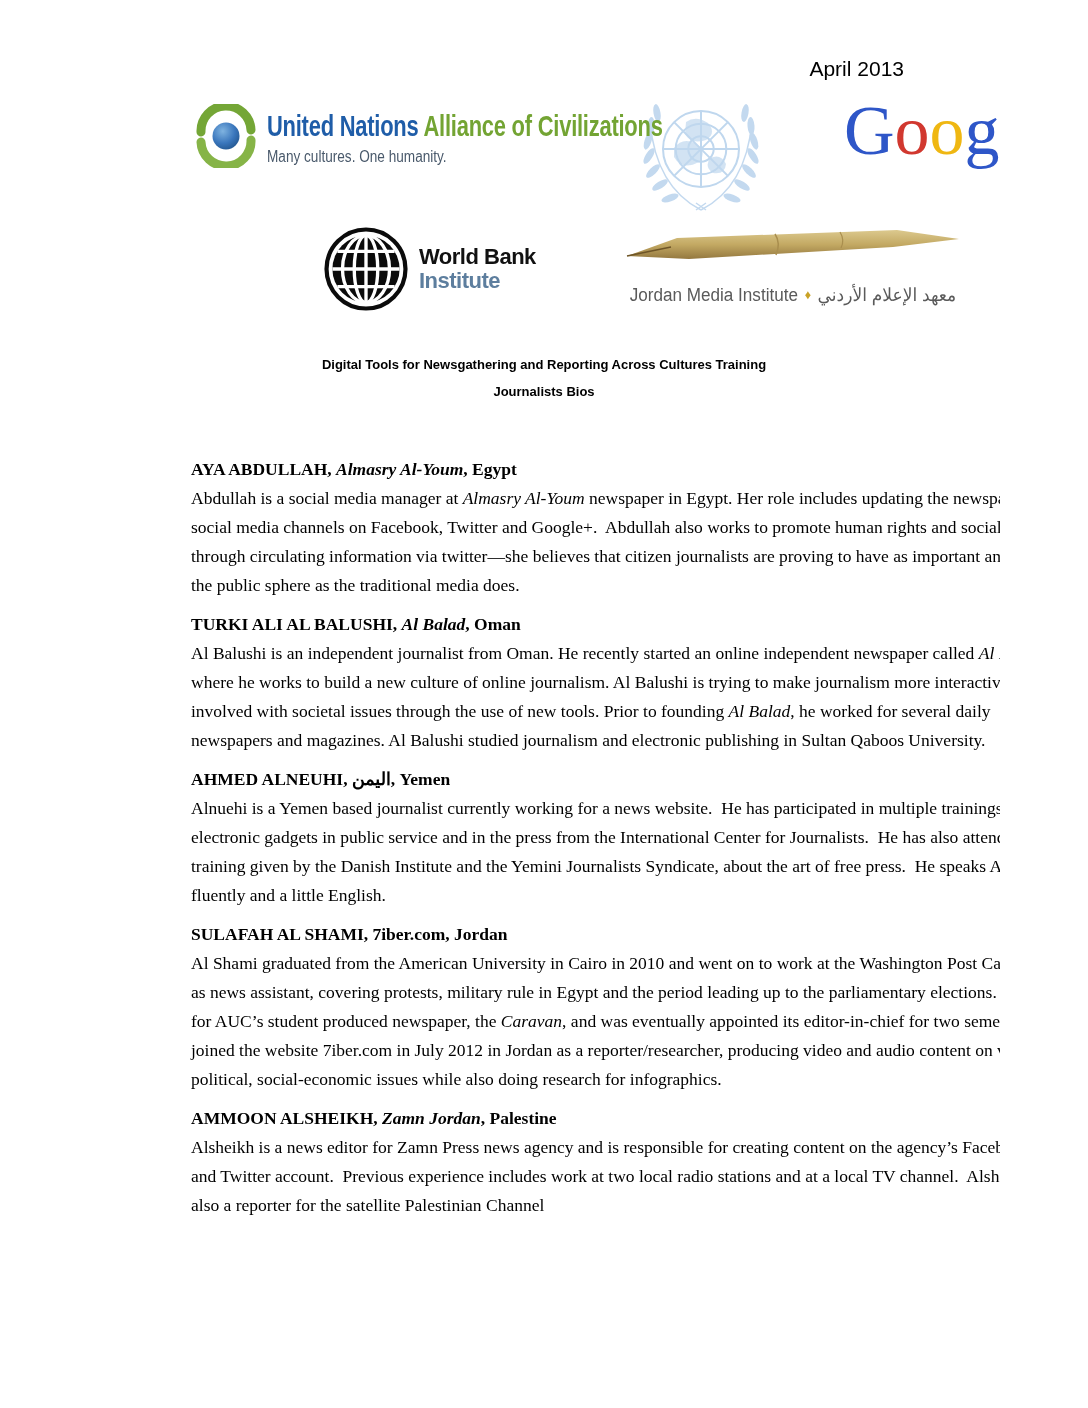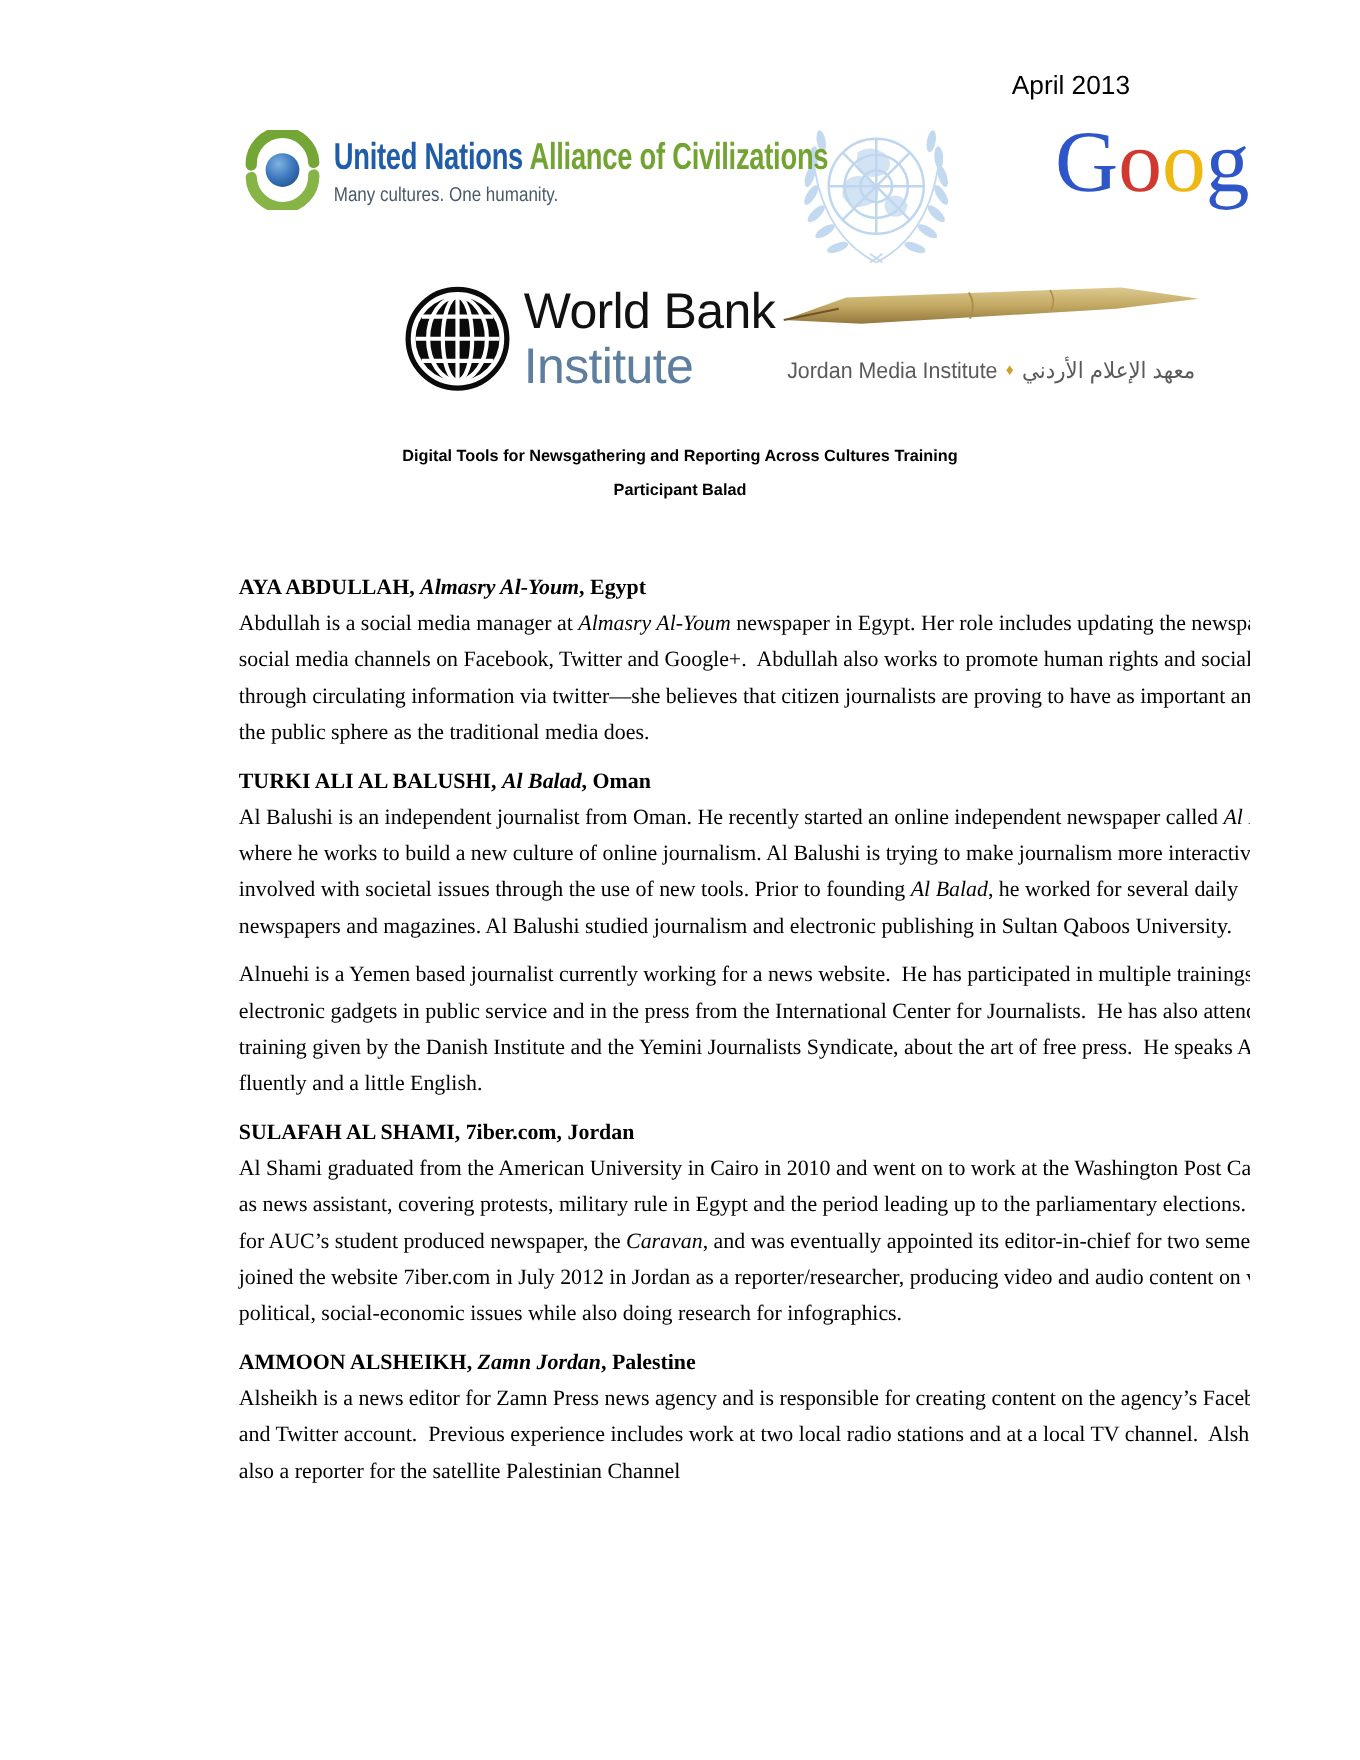--- a/index.html
+++ b/index.html
@@ -25,21 +25,21 @@
     font-size:16px; color:#49596B; margin-top:6px; white-space:nowrap;
     transform:scaleX(0.85); transform-origin:left top;
   }
 
   
   .google { position:absolute; top:96px; left:756px; font-family:"Liberation Serif", serif; font-size:70px; line-height:1; white-space:nowrap; }
   .google .tm { font-size:14px; color:#8FA0B5; vertical-align:42px; margin-left:2px; font-family:"Liberation Sans", sans-serif; }
 
   
   .wb { position:absolute; top:227px; left:236px; display:flex; align-items:center; }
-  .wb-text { margin-left:11px; font-weight:400; font-size:40px; line-height:1.1; letter-spacing:-0.5px; }
+  .wb-text { margin-left:11px; font-weight:700; font-size:22px; line-height:1.1; letter-spacing:-0.5px; }
   .wb-line1 { color:#111; }
   .wb-line2 { color:#5D7E9E; }
 
   
   .jmi { position:absolute; top:226px; left:516px; width:378px; text-align:center; }
   .jmi-caption { margin-top:8px; font-size:18px; color:#5a5a5a; white-space:nowrap;
     transform:scaleX(0.95); transform-origin:center top; }
   .jmi-sep { color:#C9A227; font-size:13px; margin:0 7px; vertical-align:2px; }
 
   
@@ -152,33 +152,34 @@
       <polygon points="2,30 52,12 272,4 334,13 268,21 64,33" fill="url(#penGrad)"></polygon>
       <path d="M2 30 L46 21" stroke="#6E5527" stroke-width="1.5" fill="none"></path>
       <path d="M150 8 q6 9 1 21" stroke="#A98E4E" stroke-width="1.5" fill="none"></path>
       <path d="M215 6 q5 8 1 16" stroke="#A98E4E" stroke-width="1.2" fill="none"></path>
     </svg>
     <div class="jmi-caption"><span>Jordan Media Institute</span><span class="jmi-sep">♦</span><span>معهد الإعلام الأردني</span></div>
   </div>
 
   <div class="doc-title">
     <div>Digital Tools for Newsgathering and Reporting Across Cultures Training</div>
-    <div>Participant Balad</div>
+    <div>Journalists Bios</div>
   </div>
 
   <main class="bios">
       <section class="bio">
         <h3 class="bio-heading"><span>AYA ABDULLAH, </span><span style="font-style: italic;">Almasry Al-Youm</span><span>, Egypt</span></h3>
         <p class="bio-body"><span>Abdullah is a social media manager at </span><span style="font-style: italic;">Almasry Al-Youm</span><span> newspaper in Egypt. Her role includes updating the newspapers’ social media channels on Facebook, Twitter and Google+.  Abdullah also works to promote human rights and social justice through circulating information via twitter—she believes that citizen journalists are proving to have as important an impact on the public sphere as the traditional media does.</span></p>
       </section>
       <section class="bio">
         <h3 class="bio-heading"><span>TURKI ALI AL BALUSHI, </span><span style="font-style: italic;">Al Balad</span><span>, Oman</span></h3>
         <p class="bio-body"><span>Al Balushi is an independent journalist from Oman. He recently started an online independent newspaper called </span><span style="font-style: italic;">Al Balad</span><span>, where he works to build a new culture of online journalism. Al Balushi is trying to make journalism more interactive and involved with societal issues through the use of new tools. Prior to founding </span><span style="font-style: italic;">Al Balad</span><span>, he worked for several daily newspapers and magazines. Al Balushi studied journalism and electronic publishing in Sultan Qaboos University.</span></p>
       </section>
       <section class="bio">
+        <h3 class="bio-heading"><span>AHMED ALNEUHI, </span><span>اليمن</span><span>, Yemen</span></h3>
         <p class="bio-body"><span>Alnuehi is a Yemen based journalist currently working for a news website.  He has participated in multiple trainings about electronic gadgets in public service and in the press from the International Center for Journalists.  He has also attended a training given by the Danish Institute and the Yemini Journalists Syndicate, about the art of free press.  He speaks Arabic fluently and a little English.</span></p>
       </section>
       <section class="bio">
         <h3 class="bio-heading"><span>SULAFAH AL SHAMI, 7iber.com, Jordan</span></h3>
         <p class="bio-body"><span>Al Shami graduated from the American University in Cairo in 2010 and went on to work at the Washington Post Cairo Bureau as news assistant, covering protests, military rule in Egypt and the period leading up to the parliamentary elections. She wrote for AUC’s student produced newspaper, the </span><span style="font-style: italic;">Caravan</span><span>, and was eventually appointed its editor-in-chief for two semesters. She joined the website 7iber.com in July 2012 in Jordan as a reporter/researcher, producing video and audio content on various political, social-economic issues while also doing research for infographics.</span></p>
       </section>
       <section class="bio">
         <h3 class="bio-heading"><span>AMMOON ALSHEIKH, </span><span style="font-style: italic;">Zamn Jordan</span><span>, Palestine</span></h3>
         <p class="bio-body"><span>Alsheikh is a news editor for Zamn Press news agency and is responsible for creating content on the agency’s Facebook page and Twitter account.  Previous experience includes work at two local radio stations and at a local TV channel.  Alsheikh was also a reporter for the satellite Palestinian Channel</span></p>
       </section>

